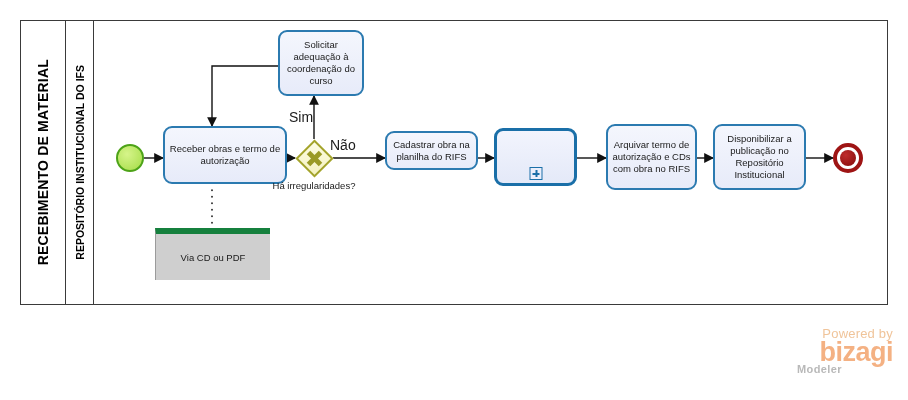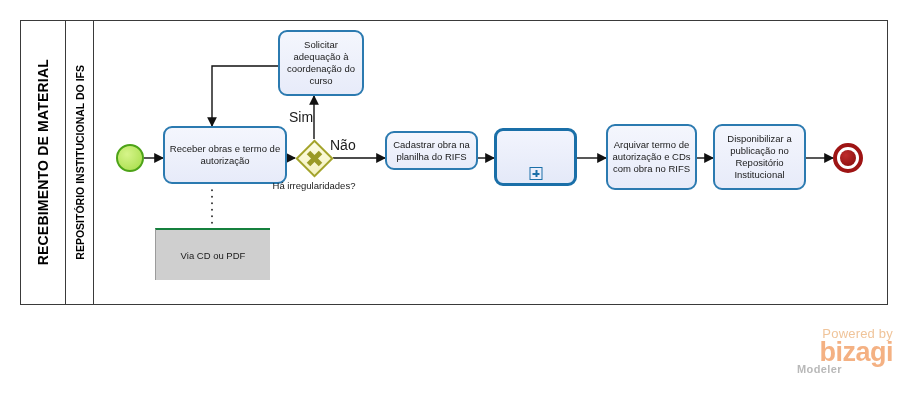--- a/index.html
+++ b/index.html
@@ -191,21 +191,21 @@
     margin-left: -2.5px;
     background: #9a9a26;
   }
   .gateway .x-mark span:nth-child(1) { transform: rotate(45deg); }
   .gateway .x-mark span:nth-child(2) { transform: rotate(-45deg); }
 
   .annotation-box {
     position: absolute;
     box-sizing: border-box;
     background: #cfcfcf;
-    border-top: 2px solid #15803d;
+    border-top: 6px solid #15803d;
     border-left: 1px solid #9b9b9b;
     display: flex;
     align-items: center;
     justify-content: center;
     font-size: 9.5px;
     color: #1a1a1a;
     text-align: center;
   }
 
   .flow-label {

